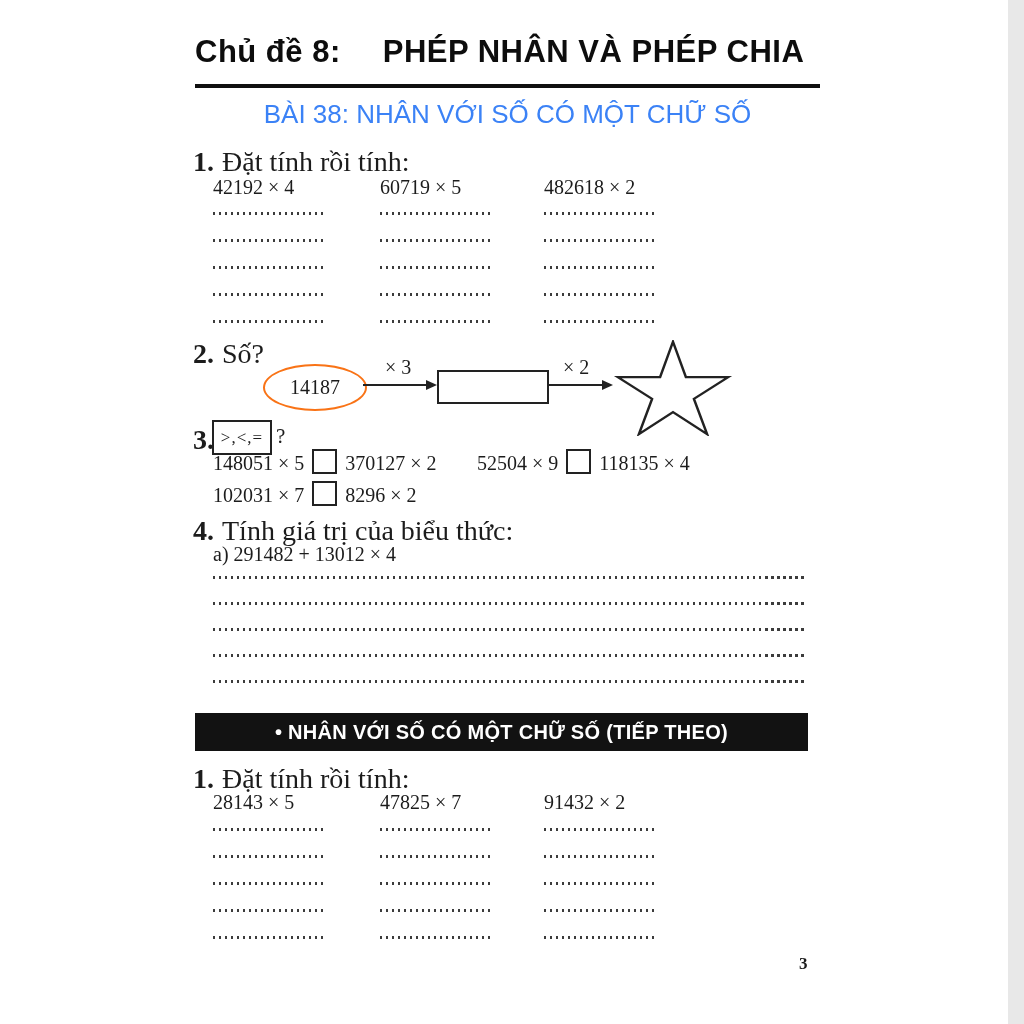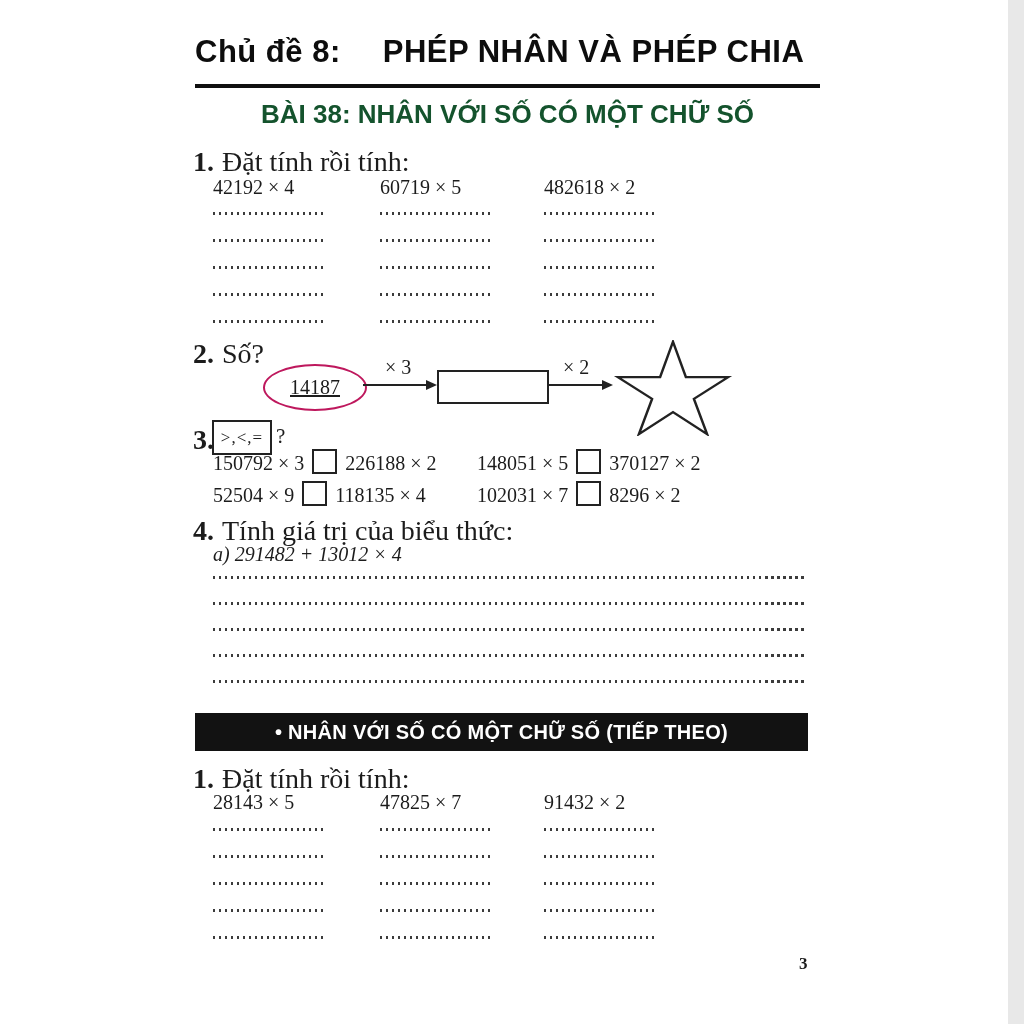--- a/index.html
+++ b/index.html
@@ -6,57 +6,57 @@
   .page{position:relative;width:1008px;height:1024px;background:#ffffff;
         font-family:"Liberation Serif", serif;color:#1c1c1c;overflow:hidden;}
   .abs{position:absolute;}
 
   
   .chapter-row{left:195px;top:34px;width:625px;display:flex;gap:42px;align-items:baseline;
                font-family:"Liberation Sans", sans-serif;font-weight:900;font-size:31px;
                letter-spacing:.5px;color:#0d0d0d;white-space:nowrap;}
   .rule{left:195px;top:84px;width:625px;height:4px;background:#0f0f0f;}
   .lesson-title{left:195px;top:99px;width:625px;text-align:center;
-                font-family:"Liberation Sans", sans-serif;font-weight:700;font-size:26px;
-                color:#14532d;white-space:nowrap;}
+                font-family:"Liberation Sans", sans-serif;font-weight:400;font-size:26px;
+                color:#3b82f6;white-space:nowrap;}
 
   
   .ex-label{font-size:28px;white-space:nowrap;}
   .ex-num{font-weight:bold;margin-right:8px;}
 
   
   .col3{display:grid;grid-template-columns:167px 164px 1fr;}
   .prob{font-size:20px;white-space:nowrap;}
 
   
   .dotstack{display:flex;flex-direction:column;gap:24px;}
   .dotstack.wide{gap:23px;}
   .dotline{height:3px;background-image:repeating-linear-gradient(to right,#3c3c3c 0 2.5px,transparent 2.5px 6px);}
   .dotline.col{width:112px;}
   .dotline.full{width:594px;}
 
   
-  .oval{left:263px;top:364px;width:100px;height:43px;border:2px solid #be185d;border-radius:50%;
-        display:flex;align-items:center;justify-content:center;font-size:20px;background:#fff;text-decoration:underline;}
+  .oval{left:263px;top:364px;width:100px;height:43px;border:2px solid #f97316;border-radius:50%;
+        display:flex;align-items:center;justify-content:center;font-size:20px;background:#fff;}
   .rect-box{left:437px;top:370px;width:108px;height:30px;border:2px solid #222;background:#fff;}
   .arrow-line{height:2px;background:#222;top:384px;}
   .arrow-head{width:0;height:0;border-top:5px solid transparent;border-bottom:5px solid transparent;
               border-left:11px solid #222;top:380px;}
   .mult-label{font-size:20px;white-space:nowrap;}
 
   
   .signs-box{left:212px;top:420px;width:56px;height:31px;border:2px solid #222;
              display:flex;align-items:center;justify-content:center;font-size:17px;letter-spacing:1px;}
   .qmark{left:276px;top:424px;font-size:21px;}
   .cmp-grid{left:213px;top:452px;width:594px;display:grid;grid-template-columns:264px 1fr;row-gap:9px;}
   .cmp{display:flex;align-items:center;gap:8px;font-size:20px;white-space:nowrap;}
   .cmp-box{width:21px;height:21px;border:2px solid #222;flex:0 0 auto;margin-top:-4px;background:#fff;}
 
   
-  .parts-row{left:213px;top:543px;width:594px;display:grid;grid-template-columns:277px 1fr;font-size:20px;white-space:nowrap;font-style:italic;}
+  .parts-row{left:213px;top:543px;width:594px;display:grid;grid-template-columns:277px 1fr;font-size:20px;white-space:nowrap;}
 
   
   .banner{left:195px;top:713px;width:613px;height:38px;background:#121212;color:#fff;
           display:flex;align-items:center;justify-content:center;
           font-family:"Liberation Sans", sans-serif;font-weight:700;font-size:20px;letter-spacing:.3px;white-space:nowrap;}
 
   .page-num{left:799px;top:954px;font-weight:bold;font-size:17px;}
 </style>
 </head>
 <body>
@@ -120,25 +120,20 @@
   <svg class="abs" style="left:613px;top:340px;" width="120" height="96" viewBox="0 0 120 109" preserveAspectRatio="none">
     <polygon points="60,2 72.9,42.2 115.2,42.1 80.9,66.8 94.1,106.9 60,82 25.9,106.9 39.1,66.8 4.8,42.1 47.1,42.2" fill="#ffffff" stroke="#222222" stroke-width="2.5"></polygon>
   </svg>
 
   <div class="abs ex-label" style="left:193px;top:424px;">
     <span class="ex-num">3.</span>
   </div>
   <div class="abs signs-box">&gt;,&lt;,=</div>
   <div class="abs qmark">?</div>
   <div class="abs cmp-grid">
-    <div class="cmp">
-      <span>150792 × 3</span>
-      <span class="cmp-box"></span>
-      <span>226188 × 2</span>
-    </div>
     <div class="cmp">
       <span>148051 × 5</span>
       <span class="cmp-box"></span>
       <span>370127 × 2</span>
     </div>
     <div class="cmp">
       <span>52504 × 9</span>
       <span class="cmp-box"></span>
       <span>118135 × 4</span>
     </div>

